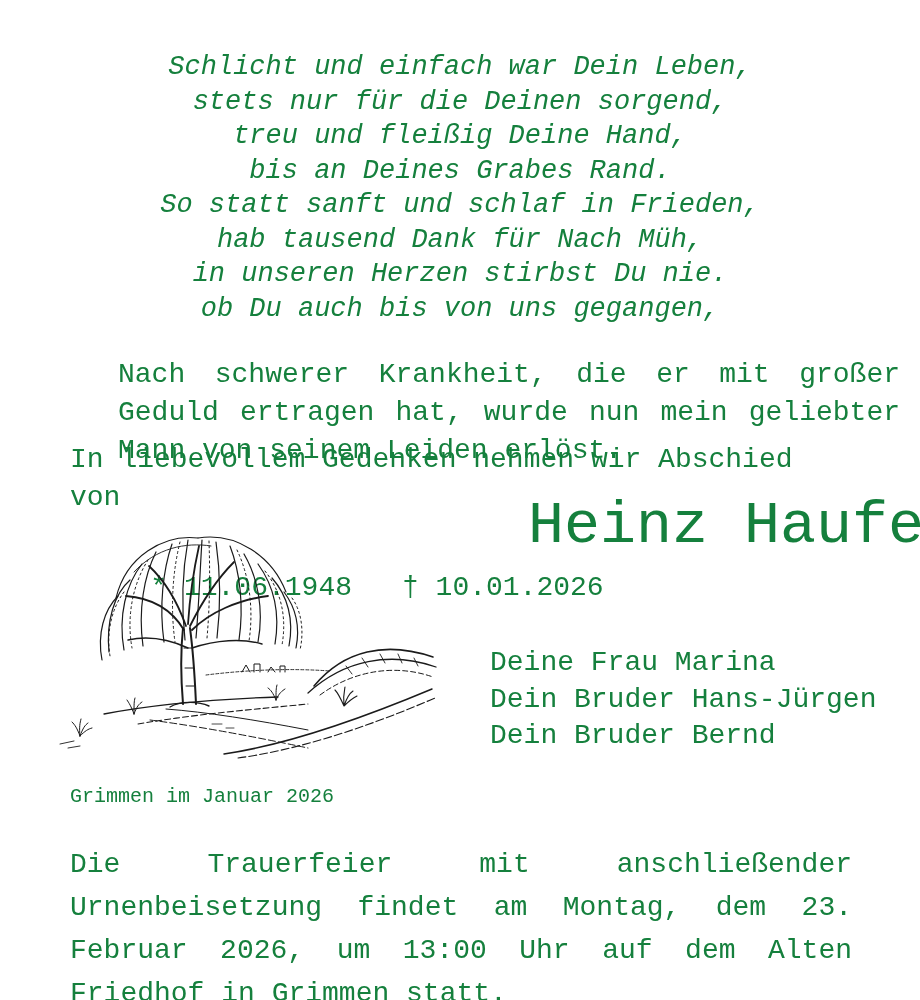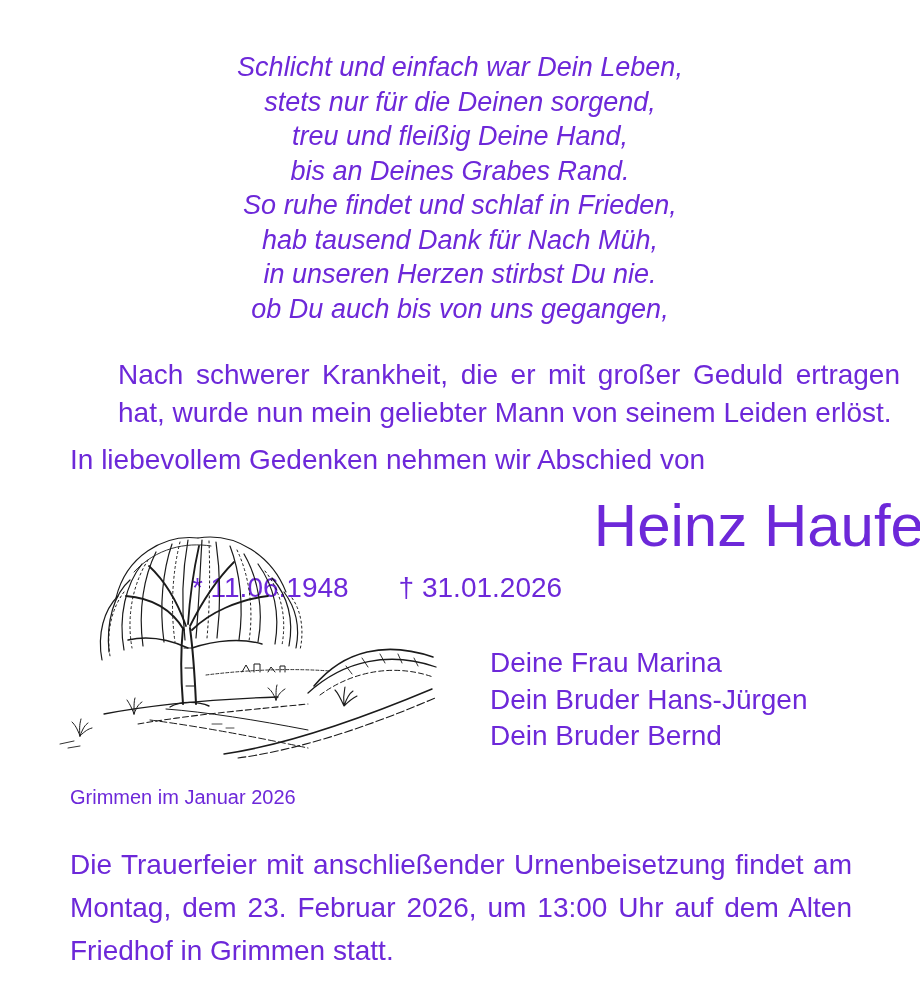--- a/index.html
+++ b/index.html
@@ -1,22 +1,22 @@
 <!DOCTYPE html>
 <html><head>
 <meta charset="utf-8">
 <style>
   html, body { margin: 0; padding: 0; background: #ffffff; }
   .page {
     position: relative;
     width: 920px;
     height: 1000px;
     background: #ffffff;
-    color: #6d28d9;
-    font-family: Liberation Sans, sans-serif;
+    color: #15803d;
+    font-family: Liberation Mono, monospace;
     overflow: hidden;
   }
   
   .poem {
     position: absolute;
     top: 50px; left: 0; width: 920px;
     text-align: center;
     font-style: italic;
     font-size: 27px;
     line-height: 34.5px;
@@ -80,34 +80,34 @@
 </head>
 <body>
 
 <div class="page">
 
   <div class="poem">
     <div>Schlicht und einfach war Dein Leben,</div>
     <div>stets nur für die Deinen sorgend,</div>
     <div>treu und fleißig Deine Hand,</div>
     <div>bis an Deines Grabes Rand.</div>
-    <div>So ruhe findet und schlaf in Frieden,</div>
+    <div>So statt sanft und schlaf in Frieden,</div>
     <div>hab tausend Dank für Nach Müh,</div>
     <div>in unseren Herzen stirbst Du nie.</div>
     <div>ob Du auch bis von uns gegangen,</div>
   </div>
 
   <p class="para justify p-announce">Nach schwerer Krankheit, die er mit großer Geduld ertragen hat, wurde nun mein geliebter Mann von seinem Leiden erlöst.</p>
   <p class="para p-farewell">In liebevollem Gedenken nehmen wir Abschied von</p>
 
   <h1 class="name">Heinz Haufe</h1>
 
   <div class="dates">
     <span>* 11.06.1948</span>
-    <span>† 31.01.2026</span>
+    <span>† 10.01.2026</span>
   </div>
 
   <svg class="willow" viewBox="0 0 396 268" aria-hidden="true">
 
     <path d="M137,206 C135,182 134,158 137,130" stroke-width="2"></path>
     <path d="M150,206 C149,184 148,160 144,130" stroke-width="2"></path>
     <path d="M139,170 h8 M138,150 h7 M140,188 h8" stroke-width="1"></path>
     <path d="M124,209 C134,203 152,203 163,208" stroke-width="1.4"></path>
 
     <path d="M138,132 C126,112 106,100 80,98" stroke-width="1.8"></path>

